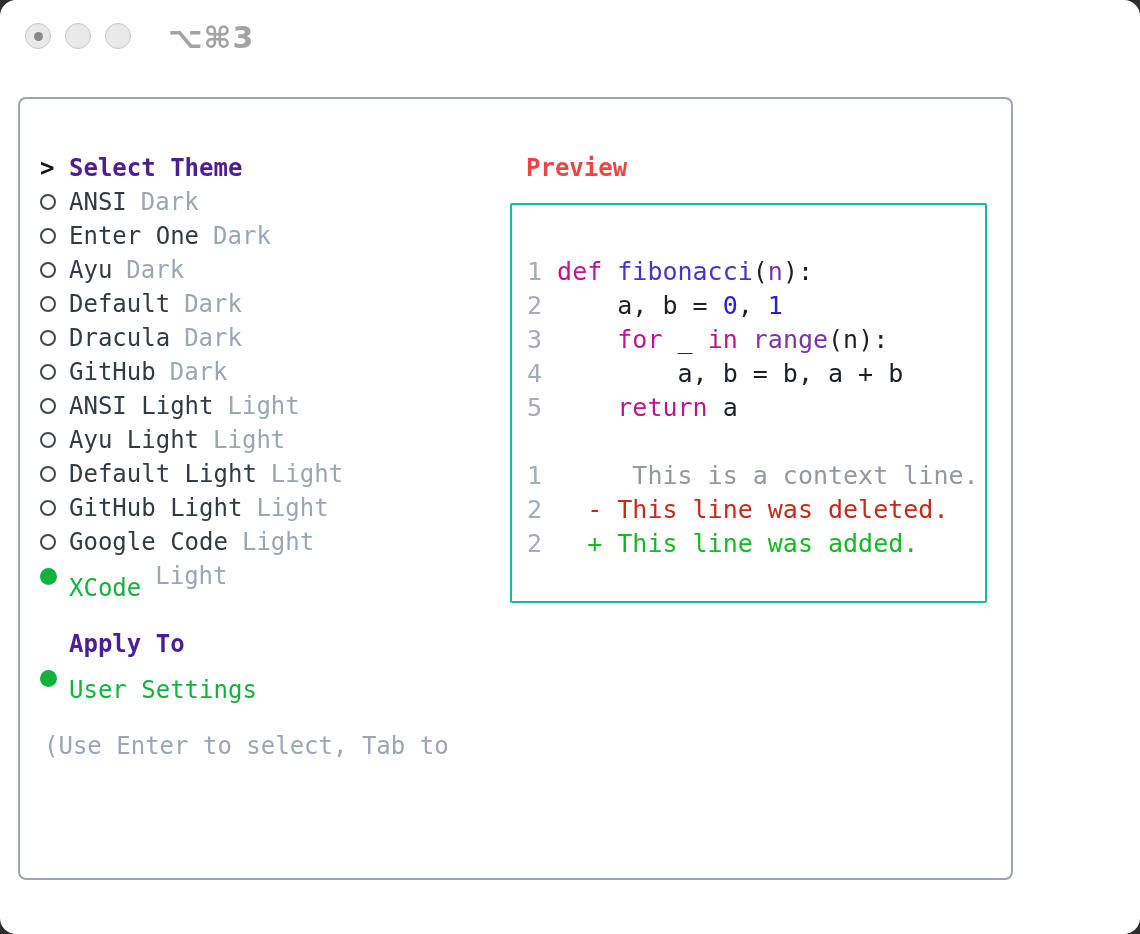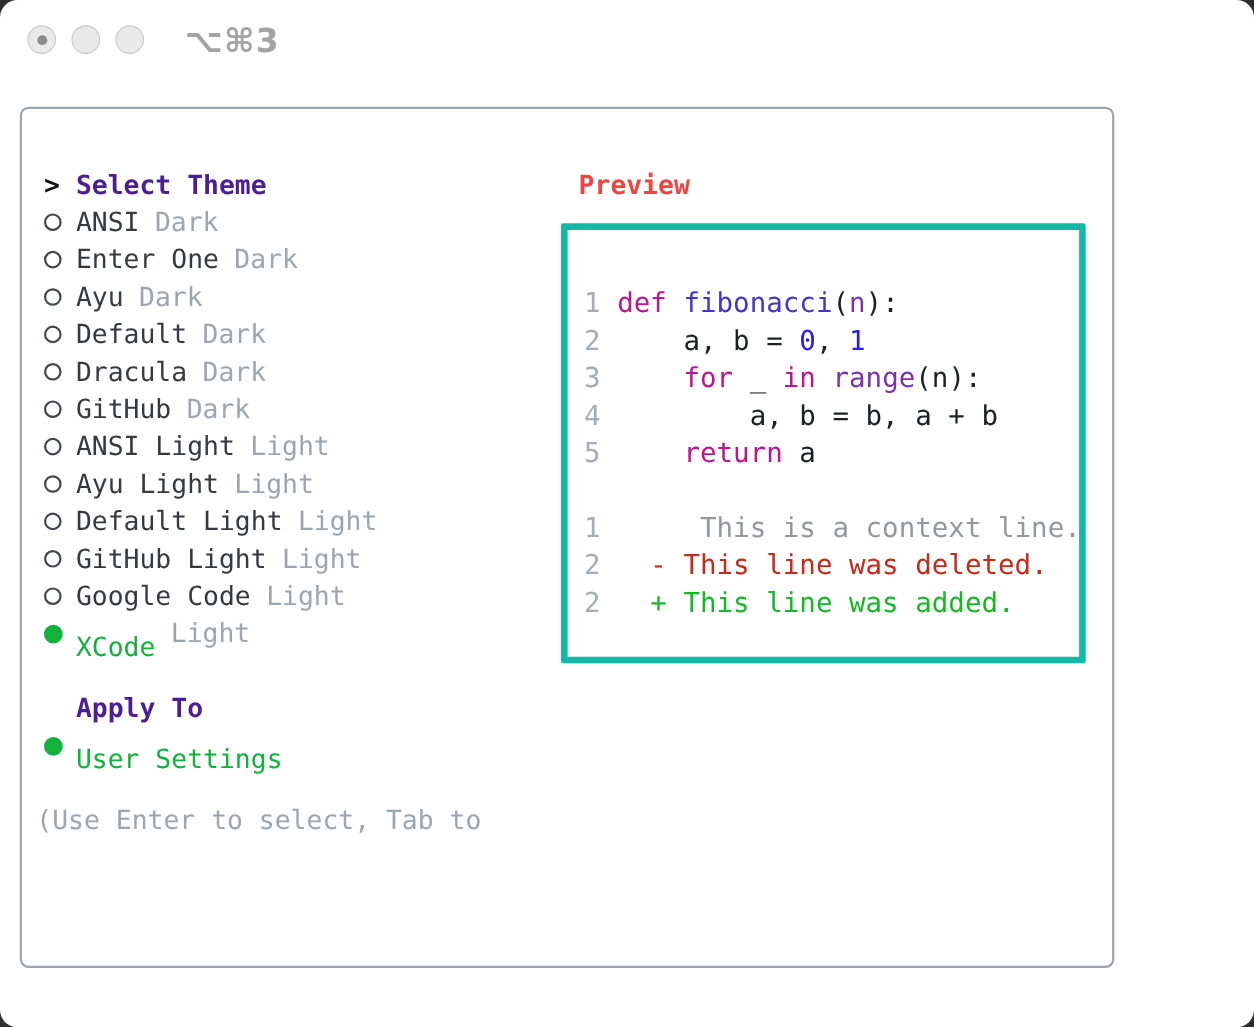--- a/index.html
+++ b/index.html
@@ -26,26 +26,26 @@
   .row{display:flex;align-items:center;height:34px;padding-left:20px;white-space:pre;}
   .slot{display:inline-flex;width:29px;flex:0 0 29px;align-items:center;}
   .prompt{color:#111;font-weight:bold;}
   .htext{color:#4c1d95;font-weight:bold;}
   .radio{width:16px;height:16px;border:2px solid #41474e;border-radius:50%;box-sizing:border-box;}
   .radio.sel{width:17px;height:17px;border:none;background:var(--accent-green,#12b23c);}
   .name{color:#343a41;}
   .row.selected .name{color:var(--accent-green,#12b23c);margin-top:24px;}
   .badge{color:var(--muted-gray,#9ca6b0);margin-left:14px;}
   .spacer{height:34px;}
-  .hint{padding-left:13px;color:var(--muted-gray,#9ca6b0);font-size:24px;line-height:34px;white-space:pre;}
+  .hint{padding-left:24px;color:var(--muted-gray,#9ca6b0);font-size:24px;line-height:34px;white-space:pre;}
   
   .preview-title{position:absolute;left:506px;top:52px;height:34px;line-height:34px;
     font-size:24px;font-weight:bold;color:#ef4444;}
   .preview-box{position:absolute;left:490px;top:104px;width:477px;height:400px;
-    border:6px solid #14b8a6;box-sizing:border-box;border-radius:2px;
+    border:2px solid #14b8a6;box-sizing:border-box;border-radius:2px;
     padding:50px 0 0 15px;overflow:hidden;}
   .code-line{height:34px;line-height:34px;font-size:25px;white-space:pre;color:var(--code-plain,#1c1f24);}
   .ln{display:inline-block;width:2ch;color:#a3adb8;}
   .t-keyword{color:var(--keyword,#be1490);}
   .t-function{color:var(--function-name,#4334d0);}
   .t-number{color:var(--number-literal,#2620dc);}
   .t-builtin,.t-param{color:var(--builtin-param,#7d32a8);}
   .t-plain{color:var(--code-plain,#1c1f24);}
   .t-context{color:var(--diff-context,#94989e);}
   .t-deleted{color:var(--diff-deleted,#c52a1a);}

